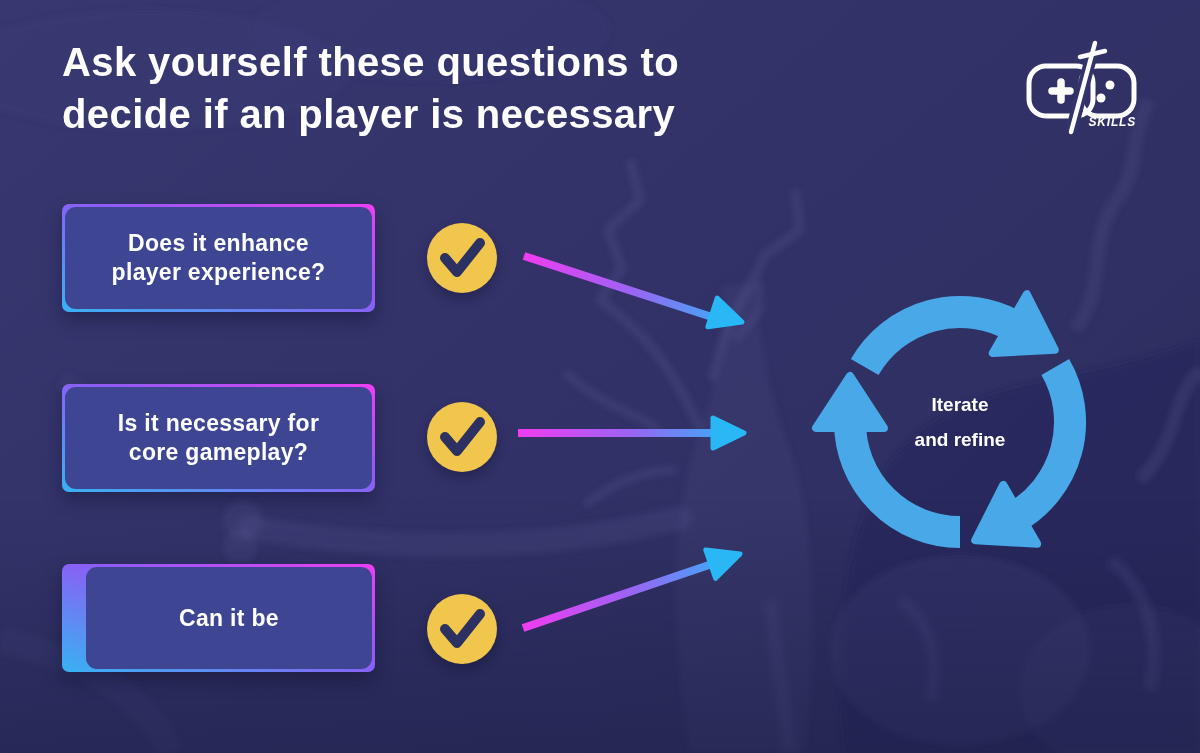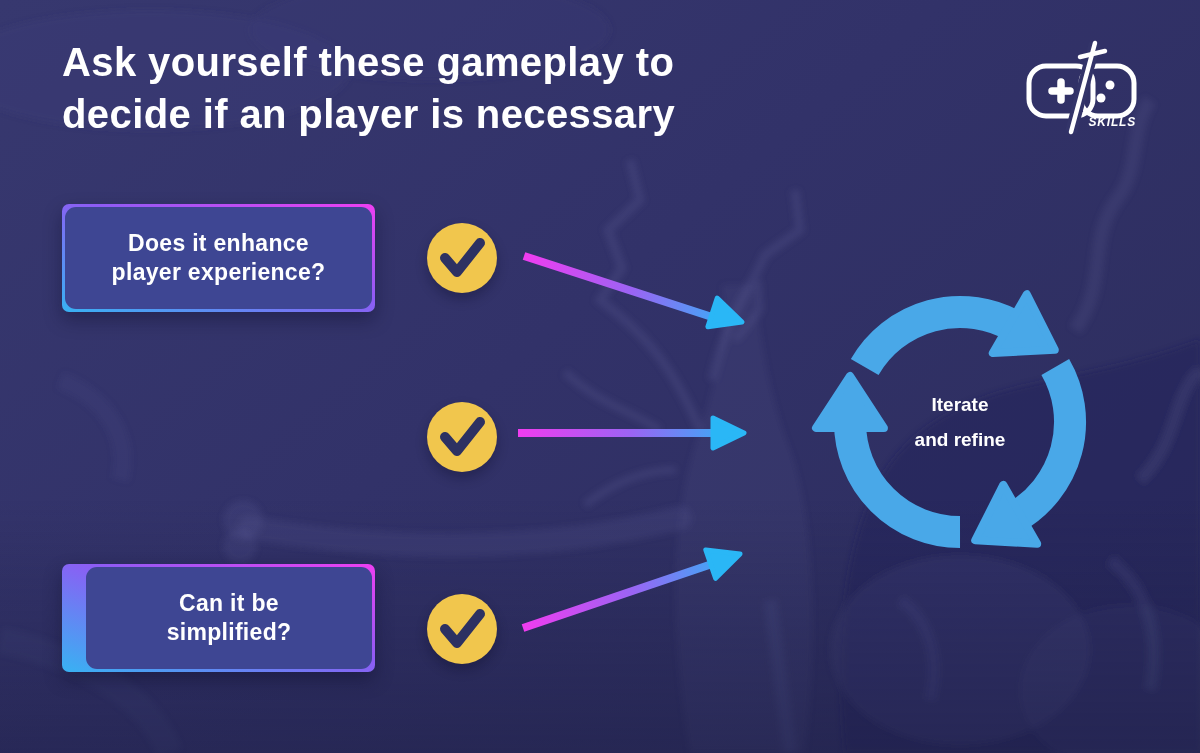--- a/index.html
+++ b/index.html
@@ -90,21 +90,21 @@
       <path d="M 250 528 C 420 556 560 548 680 518" stroke="#696ba6" stroke-width="24" opacity="0.16" fill="none" stroke-linecap="round"></path>
       <circle cx="243" cy="520" r="20" fill="#696ba6" opacity="0.16"></circle>
       <circle cx="240" cy="546" r="17" fill="#696ba6" opacity="0.16"></circle>
       <path d="M 0 640 C 90 660 150 700 170 753" stroke="#5d5f9a" stroke-width="26" opacity="0.12" fill="none"></path>
       <path d="M 60 380 C 110 400 130 440 120 480" stroke="#5d5f9a" stroke-width="18" opacity="0.1" fill="none"></path>
     </g>
     <rect x="0" y="500" width="1200" height="253" fill="url(#vig)"></rect>
   </svg>
 
   <h1 class="title">
-    <span>Ask yourself these gameplay to</span>
+    <span>Ask yourself these questions to</span>
     <span>decide if an player is necessary</span>
   </h1>
 
   <div class="logo">
     <svg width="112" height="100" viewBox="0 0 112 100" aria-hidden="true">
       <g stroke="#ffffff" fill="none">
         <rect x="4" y="26" width="64" height="50" rx="17" stroke-width="5"></rect>
         <rect x="56" y="26" width="53" height="50" rx="17" stroke-width="5"></rect>
         <path d="M 36 42 L 36 60 M 27 51 L 45 51" stroke-width="7.5" stroke-linecap="round"></path>
       </g>
@@ -116,24 +116,29 @@
     </svg>
     <div class="logo-word">SKILLS</div>
   </div>
 
   <div class="qbox qbox1">
     <div class="qbox-inner">
       <span>Does it enhance</span>
       <span>player experience?</span>
     </div>
   </div>
+  <div class="qbox qbox2">
+    <div class="qbox-inner">
+      <span>Is it necessary for</span>
+      <span>core gameplay?</span>
+    </div>
+  </div>
   <div class="qbox qbox3">
     <div class="qbox-inner">
       <span>Can it be</span>
-      <span>simplified?</span>
     </div>
   </div>
 
   <div class="check check1">
     <svg width="70" height="70" viewBox="0 0 70 70" aria-hidden="true">
       <path d="M 18 35 L 30 49 L 53 20" stroke="#2d3162" stroke-width="10" fill="none" stroke-linecap="round" stroke-linejoin="round"></path>
     </svg>
   </div>
   <div class="check check2">
     <svg width="70" height="70" viewBox="0 0 70 70" aria-hidden="true">

